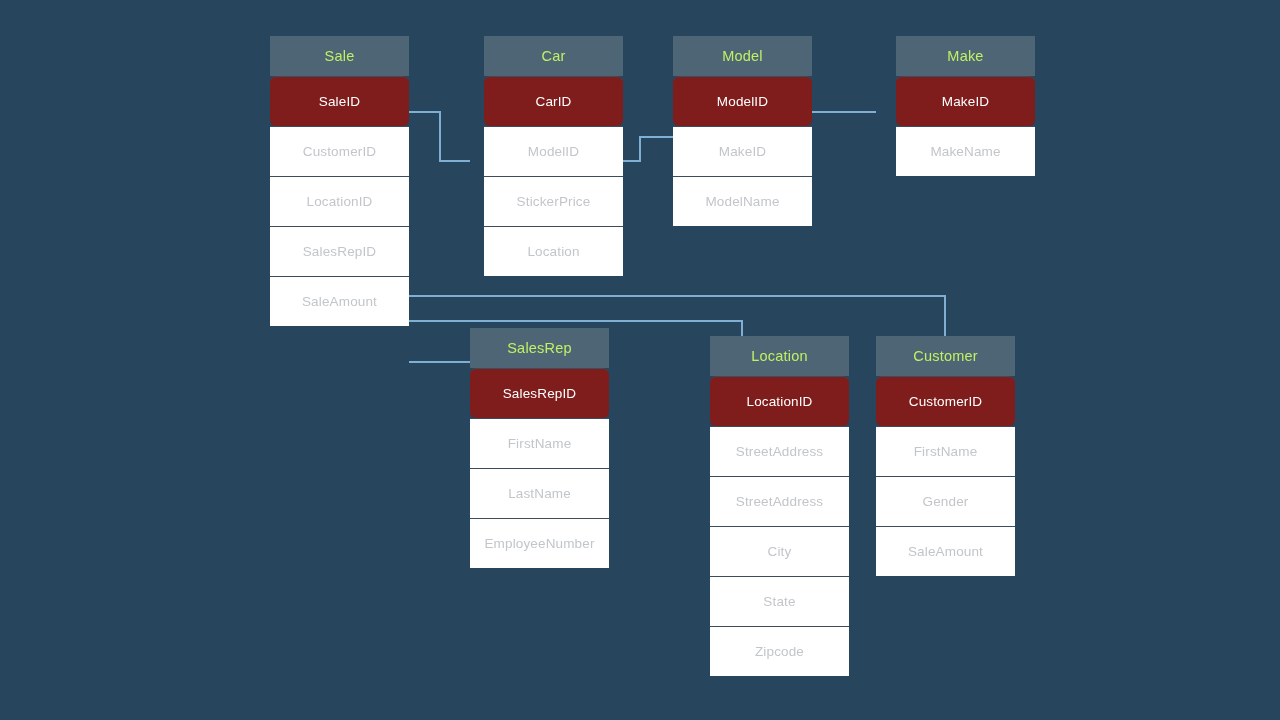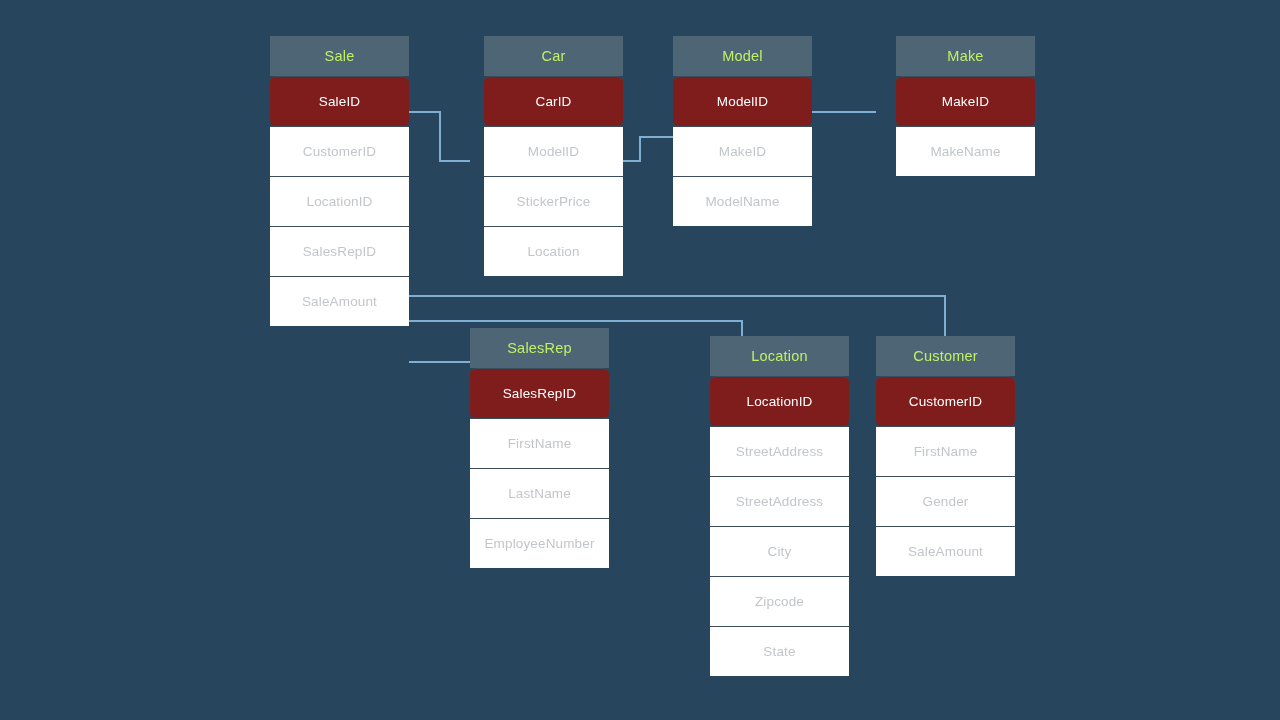--- a/index.html
+++ b/index.html
@@ -104,22 +104,22 @@
         <div class="entity-row">FirstName</div>
         <div class="entity-row">LastName</div>
         <div class="entity-row">EmployeeNumber</div>
       </div>
       <div class="entity" style="left: 710px; top: 336px;">
         <div class="entity-header">Location</div>
         <div class="entity-row pk">LocationID</div>
         <div class="entity-row">StreetAddress</div>
         <div class="entity-row">StreetAddress</div>
         <div class="entity-row">City</div>
+        <div class="entity-row">State</div>
         <div class="entity-row">Zipcode</div>
-        <div class="entity-row">State</div>
       </div>
       <div class="entity" style="left: 876px; top: 336px;">
         <div class="entity-header">Customer</div>
         <div class="entity-row pk">CustomerID</div>
         <div class="entity-row">FirstName</div>
         <div class="entity-row">Gender</div>
         <div class="entity-row">SaleAmount</div>
       </div>
     </div>
 

